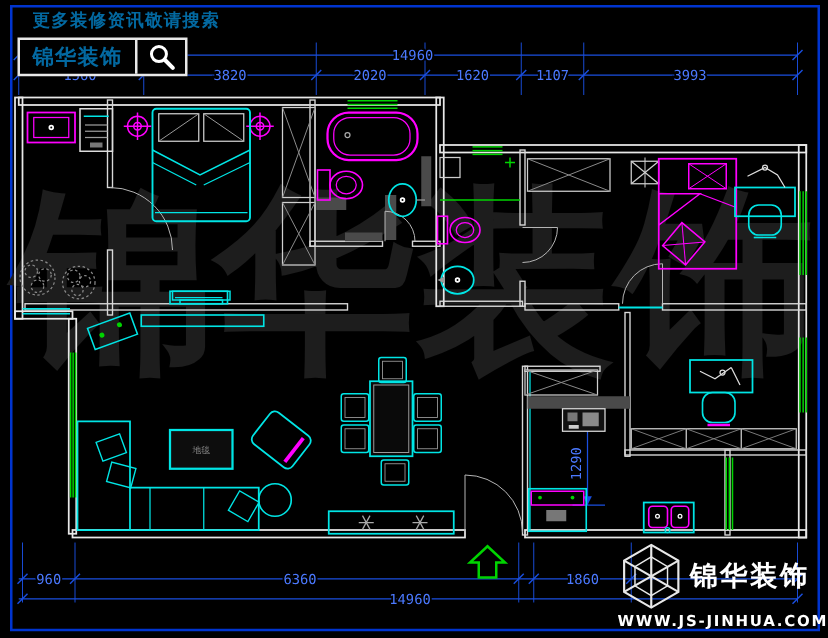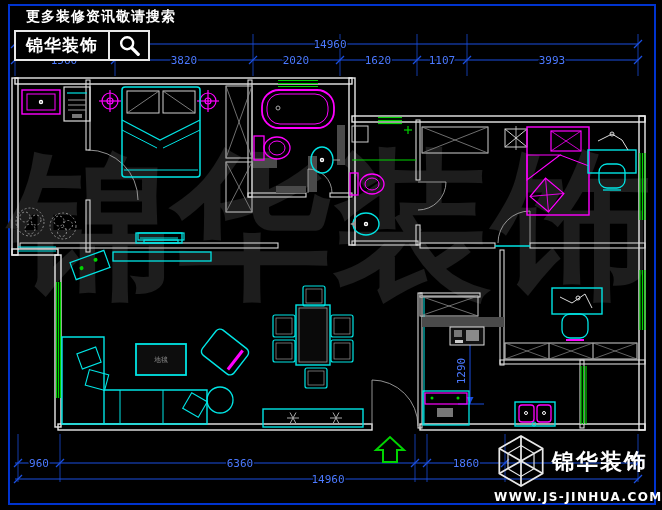--- a/index.html
+++ b/index.html
@@ -4,21 +4,21 @@
 <style>
   html,body{margin:0;padding:0;background:#000;}
   #stage{position:relative;width:662px;height:510px;background:#000;overflow:hidden;
          font-family:"DejaVu Sans","Liberation Sans",sans-serif;}
   #frame{position:absolute;left:8px;top:4px;width:644px;height:497px;border:2px solid #0034cf;}
   
   .watermark{position:absolute;left:10px;top:138px;width:644px;display:flex;
              justify-content:space-between;font-size:160px;line-height:1.1;
              font-weight:bold;color:#1d1d1d;user-select:none;}
   
-  .banner{position:absolute;left:14px;top:8px;color:#ffffff;z-index:5;}
+  .banner{position:absolute;left:14px;top:8px;color:#0369a1;z-index:5;}
   .tagline{font-size:14px;font-weight:bold;letter-spacing:1px;margin-left:12px;white-space:nowrap;}
   .logo-box{margin-top:4px;width:132px;height:27px;border:2px solid #e8e8e8;
             display:flex;align-items:stretch;background:#000;}
   .brand{flex:1;display:flex;align-items:center;justify-content:center;
          font-size:17px;font-weight:bold;letter-spacing:1px;}
   .search-box{width:38px;border-left:2px solid #e8e8e8;display:flex;
               align-items:center;justify-content:center;}
   
   .footer{position:absolute;right:6px;bottom:6px;z-index:6;color:#fff;width:162px;}
   .footer-row{display:flex;align-items:center;}

